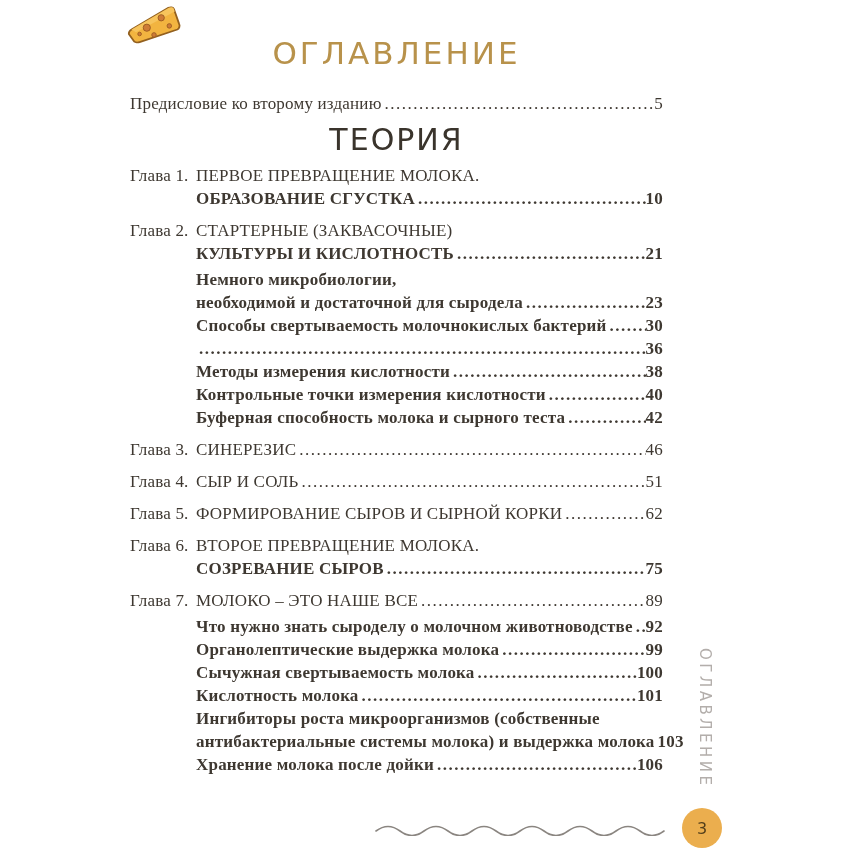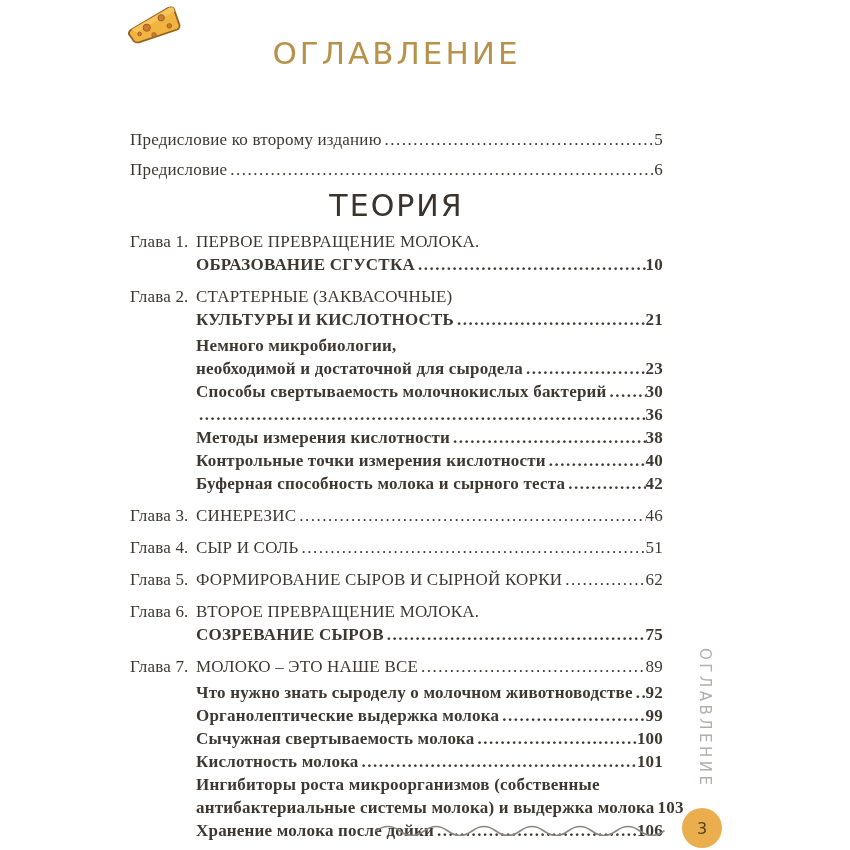--- a/index.html
+++ b/index.html
@@ -27,21 +27,20 @@
     transform: scaleY(0.95);
   }
 
   
   .toc {
     position: absolute;
     left: 130px; top: 92px; width: 533px;
     font-size: 17px;
     line-height: 23px;
     letter-spacing: 0.2px;
-    margin-top: 36px;
   }
   .row { display: flex; align-items: baseline; }
   .front { margin-bottom: 7px; }
   .section-heading {
     text-align: center;
     font-family: "DejaVu Sans", sans-serif;
     font-size: 30px;
     font-weight: 400;
     letter-spacing: 2px;
     color: #3A342C;
@@ -105,25 +104,20 @@
 
   <div class="contents-title">ОГЛАВЛЕНИЕ</div>
 
   <div class="toc">
 
     <div class="row front">
       <span class="t">Предисловие ко второму изданию</span>
       <span class="dots"></span>
       <span class="pg">5</span>
     </div>
-    <div class="row front">
-      <span class="t">Предисловие</span>
-      <span class="dots"></span>
-      <span class="pg">6</span>
-    </div>
 
     <div class="section-heading">ТЕОРИЯ</div>
 
     <div class="row gap-top">
       <span class="lbl">Глава 1.</span>
       <span class="t">ПЕРВОЕ ПРЕВРАЩЕНИЕ МОЛОКА.</span>
     </div>
     <div class="row indent">
       <span class="t">ОБРАЗОВАНИЕ СГУСТКА</span>
       <span class="dots"></span>

